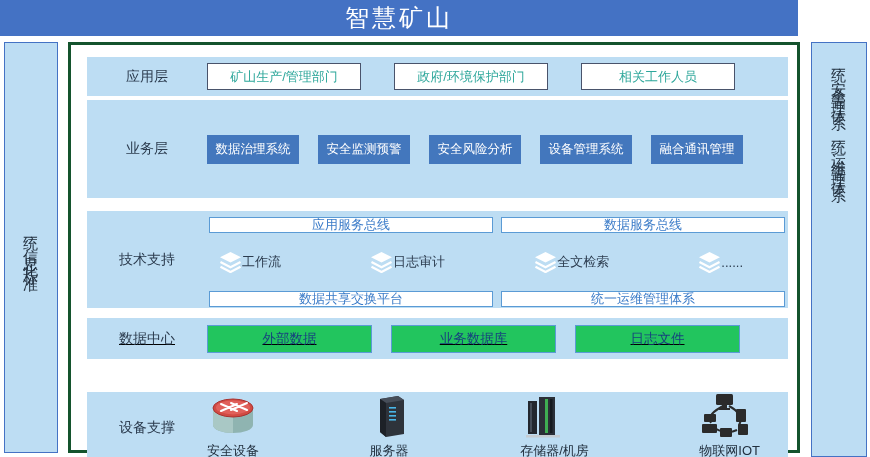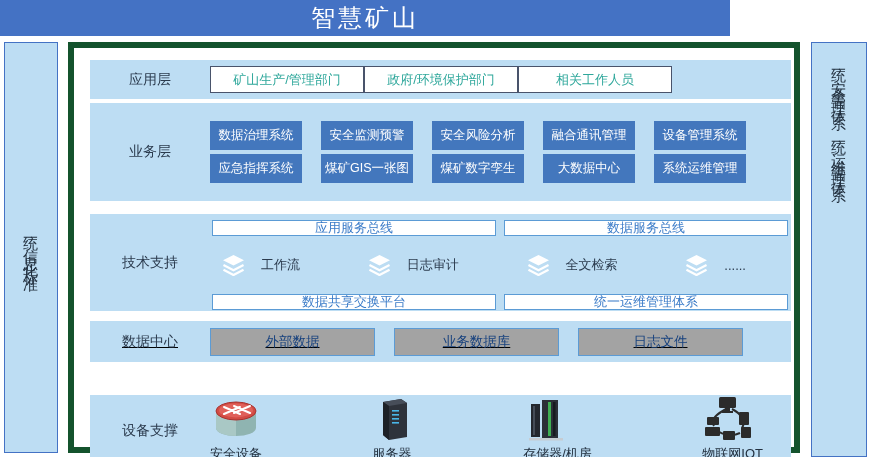--- a/index.html
+++ b/index.html
@@ -1,66 +1,66 @@
 <!DOCTYPE html>
 <html><head>
 <meta charset="utf-8">
 <style>
   * { margin:0; padding:0; box-sizing:border-box; }
   html,body { width:870px; height:457px; background:#fff; font-family:"Liberation Sans", sans-serif; overflow:hidden; }
   .stage { position:relative; width:870px; height:457px; background:#fff; }
 
   
-  .banner { position:absolute; left:0; top:0; width:730px; height:36px; background:#4472C4;
+  .banner { position:absolute; left:0; top:0; width:798px; height:36px; background:#4472C4;
             display:flex; align-items:center; justify-content:center; color:#fff;
             font-size:24px; letter-spacing:3px; }
 
   
   .side { position:absolute; top:42px; background:#BDDDF3; border:1px solid #4472C4;
           display:flex; flex-direction:column; align-items:center; color:#22303f; }
   .side-left  { left:4px;  width:54px; height:411px; justify-content:center; }
   .side-right { right:3px; width:56px; height:415px; padding-top:12px; gap:16px; }
   .vtext { writing-mode:vertical-rl; text-orientation:upright; font-size:15px; letter-spacing:7px; line-height:1; }
 
   
   .main { position:absolute; left:68px; top:42px; width:732px; height:411px;
-          background:#fff; border:6px solid #14532d; }
+          background:#fff; border:3px solid #14532d; }
 
   .band { position:absolute; left:16px; width:701px; background:#BDDDF3; display:flex; align-items:center; }
   .band-label { width:120px; flex:0 0 120px; text-align:center; font-size:14px; color:#2b3b4e; }
 
   .band-app      { top:12px;  height:39px; }
   .band-business { top:55px;  height:98px; }
   .band-tech     { top:166px; height:97px; }
   .band-data     { top:273px; height:41px;text-decoration:underline; }
   .band-device   { top:323px; height:72px;margin-top:24px; }
 
   
-  .app-row { display:flex; align-items:flex-end; }
+  .app-row { display:flex; gap:33px; align-items:flex-end; }
   .app-box { width:154px; height:27px; background:#fff; border:1px solid #49536b;
              color:#2EA79B; font-size:13px; display:flex; align-items:center; justify-content:center; }
 
   
   .biz-rows { display:flex; flex-direction:column; gap:4px; }
   .biz-row { display:flex; gap:19px; }
   .biz-btn { width:92px; height:29px; background:#4377BD; color:#fff; font-size:12.5px;
              display:flex; align-items:center; justify-content:center; }
 
   
   .tech-col { flex:1; height:100%; display:flex; flex-direction:column; justify-content:space-between;
               padding:6px 3px 1px 2px; }
   .tech-busrow { display:flex; gap:8px; }
   .tech-box { flex:1; height:16px; background:#fff; border:1px solid #5B9BD5; color:#3A7BC8;
               font-size:13px; display:flex; align-items:center; justify-content:center; }
   .tech-midrow { display:flex; align-items:center; justify-content:space-between; padding:0 42px 0 10px; }
-  .tech-item { display:flex; align-items:center; gap:16px; color:#2b3b4e; font-size:13px; }
+  .tech-item { display:flex; align-items:center; color:#2b3b4e; font-size:13px; }
 
   
   .data-row { display:flex; gap:19px; }
-  .data-box { width:165px; height:28px; background:#a3a3a3; border:1px solid #5B9BD5;
+  .data-box { width:165px; height:28px; background:#22c55e; border:1px solid #5B9BD5;
               color:#17417E; font-size:13.5px; display:flex; align-items:center; justify-content:center; }
 
   
   .dev-row { flex:1; display:flex; justify-content:space-between; align-items:flex-end; padding:0 28px 4px 0; }
   .dev-item { display:flex; flex-direction:column; align-items:flex-start; gap:3px; }
   .dev-item .ic { height:46px; display:flex; align-items:flex-end; }
   .dev-label { font-size:13px; color:#22303f; }
 </style>
 </head>
 <body>
@@ -91,29 +91,22 @@
       </div>
     </div>
 
     <div class="band band-business">
       <div class="band-label">业务层</div>
       <div class="biz-rows">
         <div class="biz-row">
           <div class="biz-btn">数据治理系统</div>
           <div class="biz-btn">安全监测预警</div>
           <div class="biz-btn">安全风险分析</div>
+          <div class="biz-btn">设备管理系统</div>
           <div class="biz-btn">融合通讯管理</div>
-          <div class="biz-btn">设备管理系统</div>
-        </div>
-        <div class="biz-row">
-          <div class="biz-btn">应急指挥系统</div>
-          <div class="biz-btn">煤矿GIS一张图</div>
-          <div class="biz-btn">煤矿数字孪生</div>
-          <div class="biz-btn">大数据中心</div>
-          <div class="biz-btn">系统运维管理</div>
         </div>
       </div>
     </div>
 
     <div class="band band-tech">
       <div class="band-label">技术支持</div>
       <div class="tech-col">
         <div class="tech-busrow">
           <div class="tech-box">应用服务总线</div>
           <div class="tech-box">数据服务总线</div>

